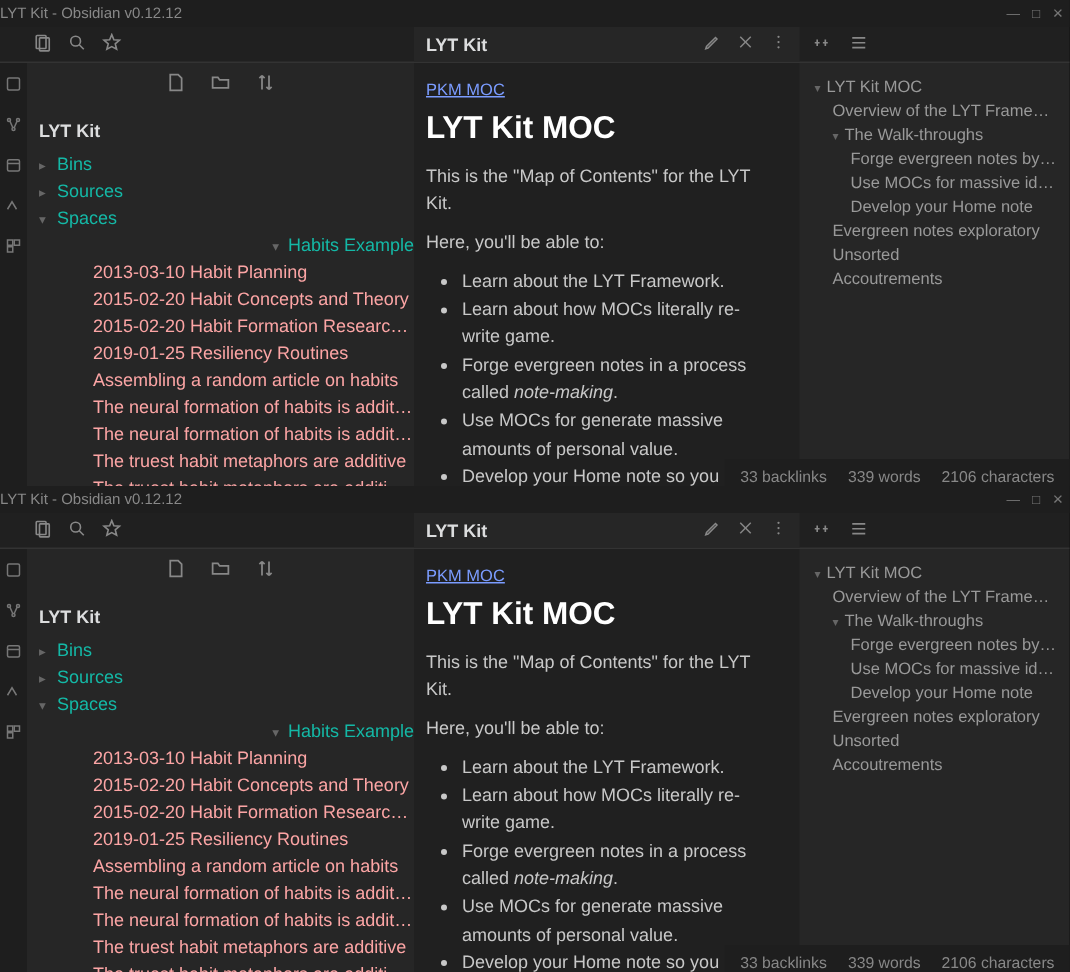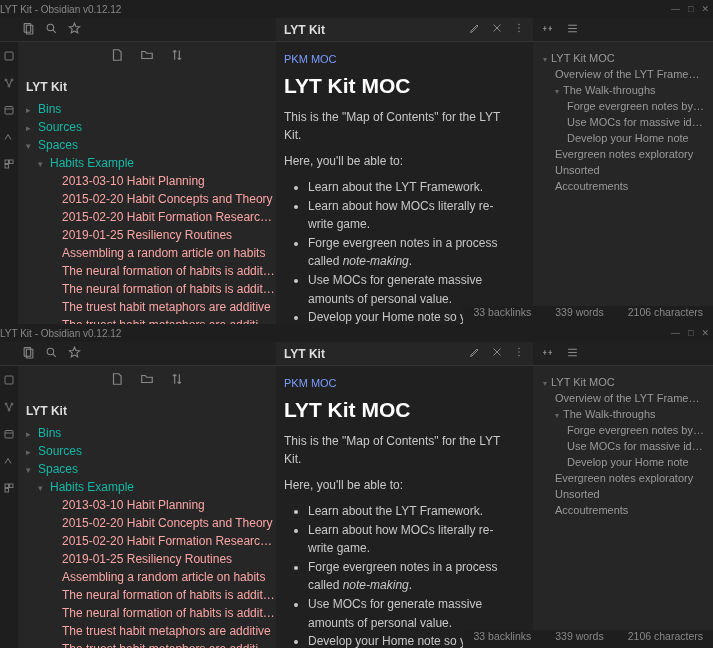--- a/index.html
+++ b/index.html
@@ -23,38 +23,38 @@
   .ribbon svg { width:12px; height:12px; }
   .sidebar { width: 258px; background:#262626; display:flex; flex-direction:column; overflow:hidden; }
   .sidebar-actions { height:28px; display:flex; justify-content:center; align-items:center; gap:16px; color:#888; }
   .sidebar-actions svg { width:14px; height:14px; }
   .tree { flex:1; overflow:hidden; padding-top:4px; }
   .tree-item { padding: 2px 0 2px 8px; font-size:12px; color:#dcddde; white-space:nowrap; overflow:hidden; text-overflow:ellipsis; cursor:pointer; }
   .tree-root { font-weight:600; padding-left:8px; margin-bottom:4px; margin-top:4px; }
   .tree-folder { color:#14b8a6; padding-left: 8px; }
   .tree-folder::before { content:"▸"; color:#666; font-size:9px; margin-right:6px; display:inline-block; width:6px; }
   .tree-folder.open::before { content:"▾"; }
-  .indent-1 { padding-left: 20px; }
+  .indent-1 { padding-left: 20px; text-align: right; }
   .indent-3 { padding-left: 44px; }
   .tree-file { color:#fca5a5; }
   .main { flex:1; background:#202020; overflow:hidden; }
   .content { padding: 10px 16px 0 8px; }
-  .breadcrumb-link { color:#7b9cff; font-size:11px;text-align:right; }
+  .breadcrumb-link { color:#7b9cff; text-decoration:underline; font-size:11px;text-align:right; }
   .h1 { font-size:21px; font-weight:700; color:#fff; margin: 8px 0 10px; }
   .para { font-size:12px; color:#c8c8c8; line-height:1.5; margin-bottom:8px; }
   .content ul { margin-left: 24px; margin-bottom:8px; }
   .content li { font-size:12px; color:#c8c8c8; line-height:1.55; }
   .content li i { }
   .outline { width:180px; background:#262626; padding:8px 6px; overflow:hidden; }
   .out-item { font-size:11px; color:#999; padding:2px 0 2px 10px; cursor:pointer; white-space:nowrap; overflow:hidden; text-overflow:ellipsis; }
   .out-item.caret::before { content:"▾"; color:#666; font-size:8px; margin-right:4px; }
   .out-1 { padding-left:4px; }
   .out-2 { padding-left:16px; }
   .out-3 { padding-left:28px; }
-  .statusbar { position:absolute; bottom:0; right:0; height:18px; background:#1e1e1e; color:#888; font-size:10.5px; display:flex; align-items:flex-start; gap:24px; padding: 0 10px; }
+  .statusbar { position:absolute; bottom:0; right:0; height:18px; background:#1e1e1e; color:#888; font-size:10.5px; display:flex; align-items:flex-end; gap:14px; padding: 0 10px; }
 </style>
 </head>
 <body>
 
 <div class="app">
   <div class="titlebar">
     <span>LYT Kit - Obsidian v0.12.12</span>
     <div class="titlebar-controls">
       <span>—</span>
       <span>□</span>

